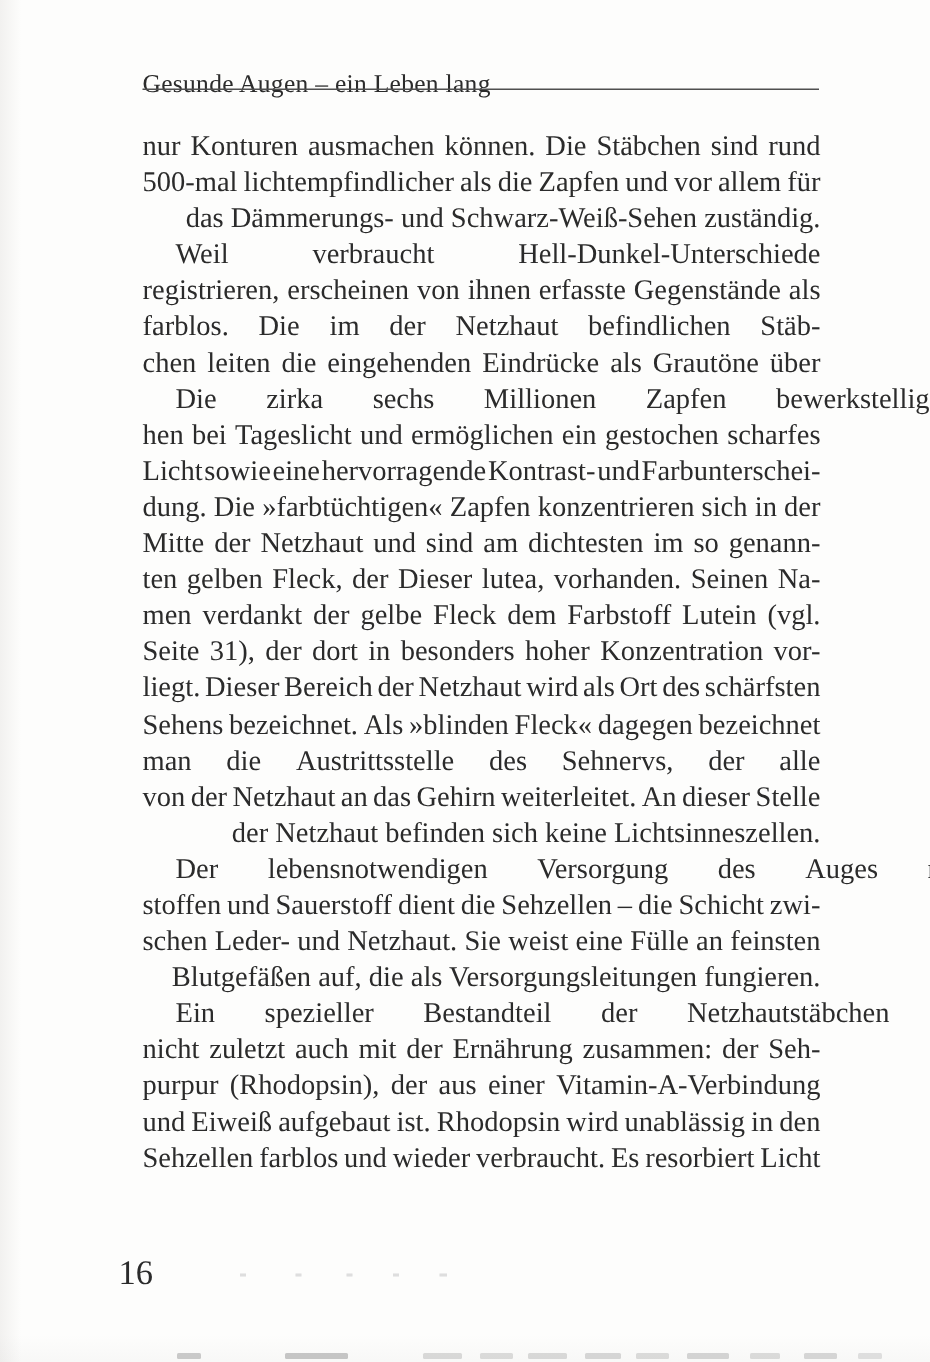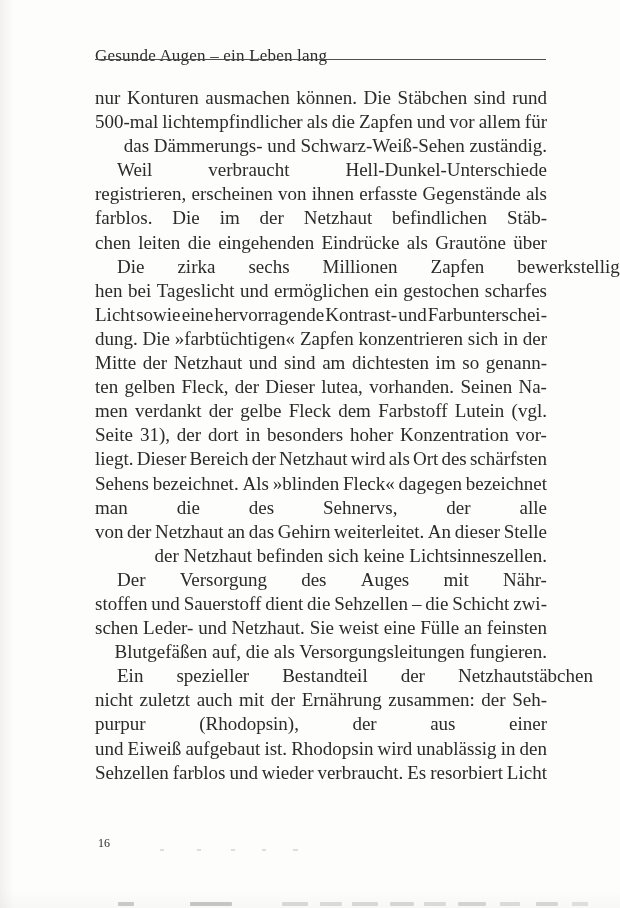--- a/index.html
+++ b/index.html
@@ -28,22 +28,22 @@
   .body-text {
     position:absolute; left:95px; top:86px; width:452px;
     font-size:19px; color: var(--text, #2b2b2b);
   }
   .line { line-height:24.1px; height:24.1px; white-space:nowrap; }
   .line.just { display:flex; justify-content:space-between; white-space:normal; }
   .line.just span { white-space:pre; }
   .line.last { text-align:right; }
   .line.indent { padding-left:22px;gap:33px; }
   .page-number {
-    position:absolute; left:98px; top:836px;
-    font-size:12px; color: var(--text, #333333);
+    position:absolute; left:79px; top:836px;
+    font-size:23px; color: var(--text, #333333);
   }
   .artifacts { position:absolute; left:0; top:0; width:620px; height:908px; pointer-events:none; }
   .dash { position:absolute; top:902px; height:4px; background:#9a9a9a; border-radius:1px; }
   .d1  { left:118px; width:16px; opacity:.50; }
   .d2  { left:190px; width:42px; opacity:.55; }
   .d3  { left:282px; width:26px; opacity:.35; }
   .d4  { left:320px; width:22px; opacity:.33; }
   .d5  { left:352px; width:26px; opacity:.35; }
   .d6  { left:390px; width:24px; opacity:.38; }
   .d7  { left:424px; width:22px; opacity:.33; }
@@ -224,40 +224,42 @@
         <span>bezeichnet.</span>
         <span>Als</span>
         <span>»blinden</span>
         <span>Fleck«</span>
         <span>dagegen</span>
         <span>bezeichnet</span>
       </div>
       <div class="line just">
         <span>man</span>
         <span>die</span>
+        <span>Austrittsstelle</span>
         <span>des</span>
         <span>Sehnervs,</span>
         <span>der</span>
         <span>alle</span>
       </div>
       <div class="line just">
         <span>von</span>
         <span>der</span>
         <span>Netzhaut</span>
         <span>an</span>
         <span>das</span>
         <span>Gehirn</span>
         <span>weiterleitet.</span>
         <span>An</span>
         <span>dieser</span>
         <span>Stelle</span>
       </div>
       <div class="line last">der Netzhaut befinden sich keine Lichtsinneszellen.</div>
       <div class="line just indent">
         <span>Der</span>
+        <span>lebensnotwendigen</span>
         <span>Versorgung</span>
         <span>des</span>
         <span>Auges</span>
         <span>mit</span>
         <span>Nähr-</span>
       </div>
       <div class="line just">
         <span>stoffen</span>
         <span>und</span>
         <span>Sauerstoff</span>
@@ -300,20 +302,21 @@
         <span>zusammen:</span>
         <span>der</span>
         <span>Seh-</span>
       </div>
       <div class="line just">
         <span>purpur</span>
         <span>(Rhodopsin),</span>
         <span>der</span>
         <span>aus</span>
         <span>einer</span>
+        <span>Vitamin-A-Verbindung</span>
       </div>
       <div class="line just">
         <span>und</span>
         <span>Eiweiß</span>
         <span>aufgebaut</span>
         <span>ist.</span>
         <span>Rhodopsin</span>
         <span>wird</span>
         <span>unablässig</span>
         <span>in</span>

